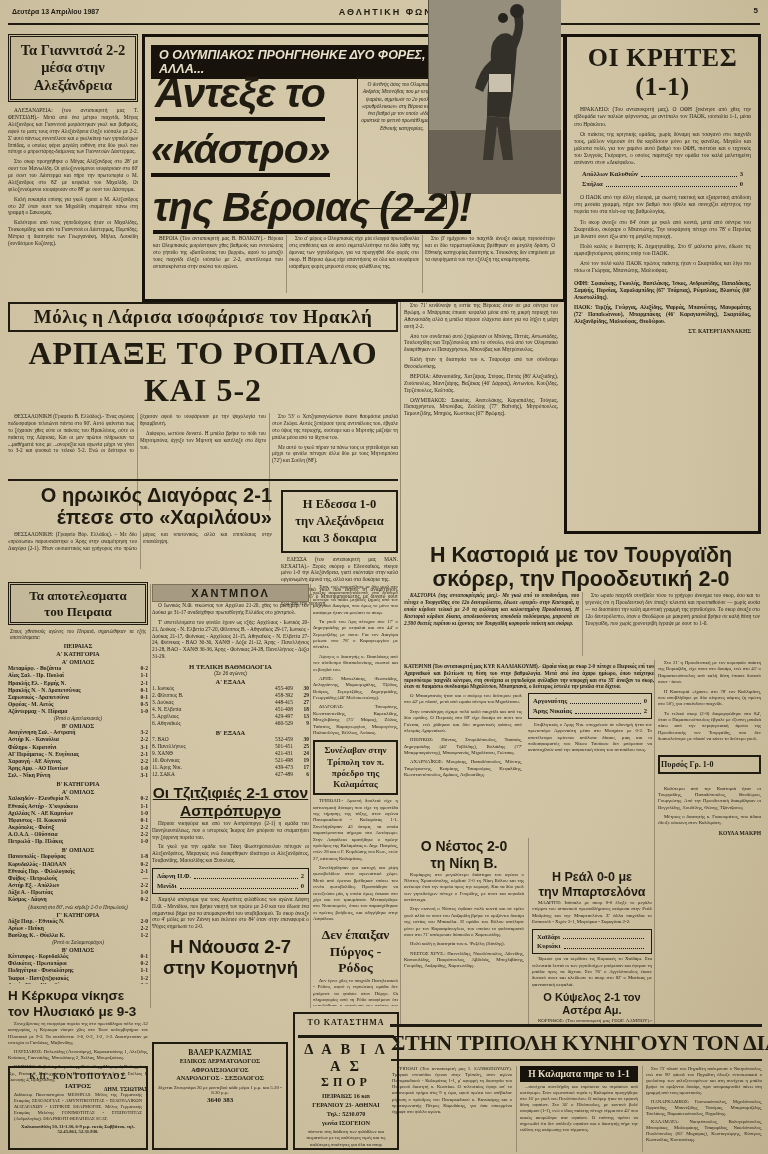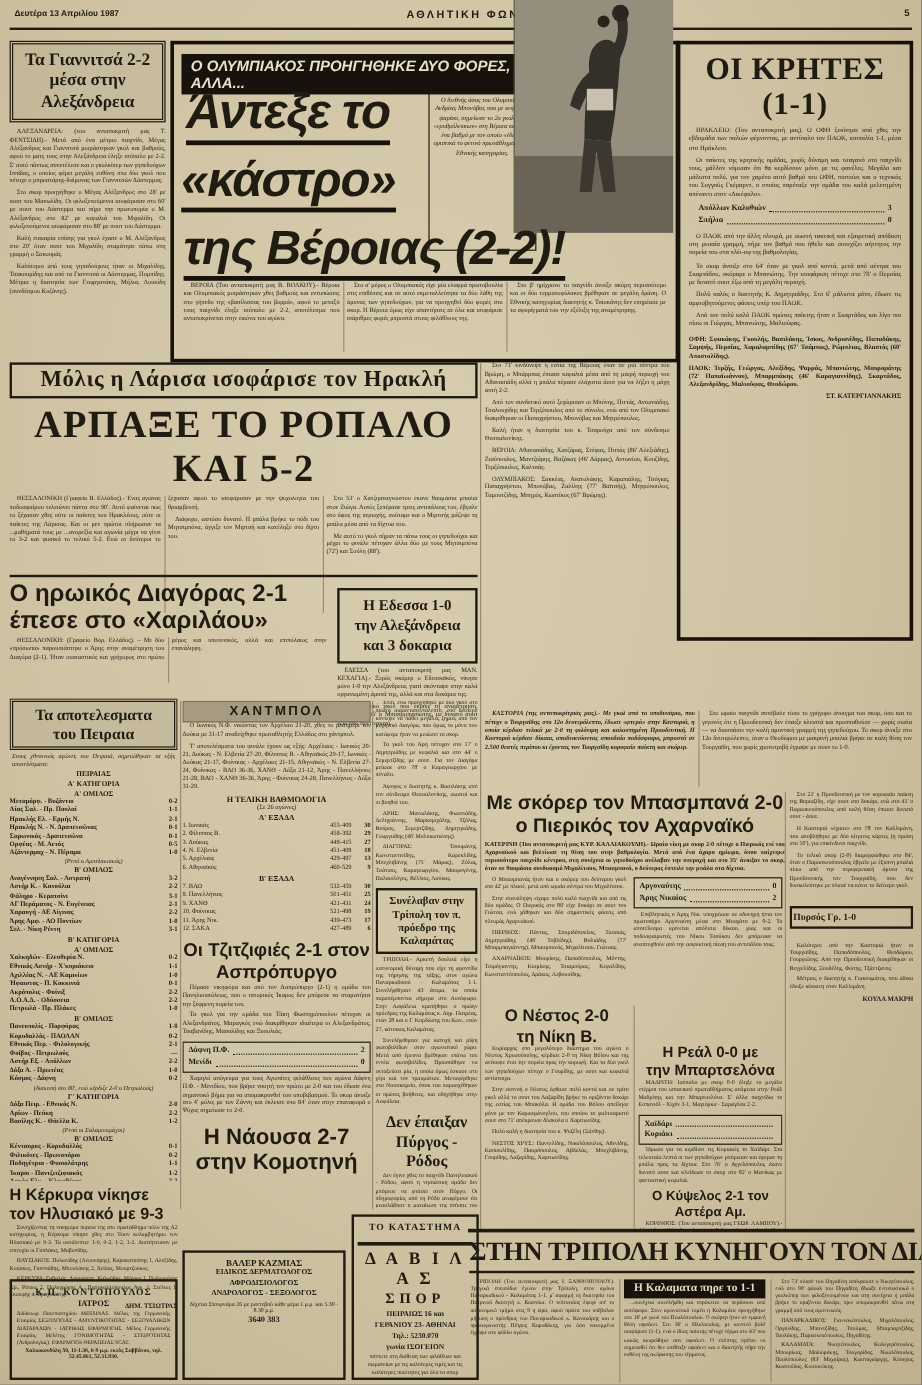--- a/index.html
+++ b/index.html
@@ -62,21 +62,21 @@
   #larisa{left:8px;top:302px;width:390px;}
   #larisa-kick{border:2.5px solid #201c12;font-weight:bold;font-size:19px;text-align:center;padding:2px;letter-spacing:.5px;}
   #larisa-h{font-weight:bold;font-size:32px;text-align:center;letter-spacing:1px;margin-top:3px;}
   #larisa-body{margin-top:4px;height:98px;overflow:hidden;}
 
   #veroiacont{left:404px;top:302px;width:154px;height:240px;overflow:hidden;}
   #rule-d{left:8px;top:479px;width:390px;height:1.5px;}
 
   
   #diagoras{left:8px;top:484px;width:264px;}
-  #diagoras-h{font-family:"Liberation Sans",sans-serif;font-weight:bold;font-size:20px;line-height:1.1;text-align:left;}
+  #diagoras-h{font-family:"Liberation Sans",sans-serif;font-weight:bold;font-size:20px;line-height:1.1;text-align:right;}
   #diagoras-lede{margin-top:3px;height:38px;overflow:hidden;}
   #edessa{left:281px;top:490px;width:117px;}
   #edessa-box{border:2px solid #201c12;padding:4px 2px;text-align:center;font-weight:bold;font-size:12.5px;line-height:1.35;}
   #edessa .body-text{margin-top:3px;}
 
   
   #results{left:8px;top:582px;width:140px;height:402px;overflow:hidden;}
   #results-titlebox{border:3px double #201c12;padding:3px;text-align:center;font-weight:bold;font-size:13px;line-height:1.2;background:rgba(0,0,0,.05);}
   #results-intro{font-style:italic;font-size:5.2px;margin:3px 2px;text-align:justify;}
   .rhead{text-align:center;font-weight:bold;font-size:6px;margin-top:2px;}
@@ -99,21 +99,21 @@
   #hb-bar{background:#a69b82;text-align:center;font-family:"Liberation Sans",sans-serif;font-weight:bold;font-size:11px;letter-spacing:2px;padding:2px;border:1px solid #7d7258;}
   #hb-box{border:2px solid #201c12;background:#b5aa8e;text-align:center;font-style:italic;font-weight:bold;font-size:14px;padding:3px;margin:4px 0;}
   .st-title{text-align:center;font-weight:bold;font-size:6.8px;margin-top:3px;}
   .st-sub{text-align:center;font-size:5.4px;}
   .gr-title{text-align:center;font-weight:bold;font-size:6.4px;margin-top:2px;}
   .strow{display:flex;font-size:5.4px;line-height:1.3;}
   .strow .t{flex:1;}
   .strow .g{width:34px;text-align:right;}
   .strow .p{width:16px;text-align:right;font-weight:bold;}
   .mid-h{font-family:"Liberation Sans",sans-serif;font-weight:bold;text-align:center;line-height:1.15;}
-  #tz-h{font-size:15.5px;margin-top:6px;}
+  #tz-h{font-size:15.5px;margin-top:6px;text-decoration:underline;}
   #dafni-box{margin-top:4px;}
   #naousa-h{font-size:18.5px;margin-top:6px;}
 
   
   #midcol{left:313px;top:584px;width:85px;height:422px;overflow:hidden;}
   #arrest-box{border:2px solid #201c12;padding:3px 2px;text-align:center;font-weight:bold;font-size:9px;line-height:1.25;margin:4px 0 3px;}
   #pyrgos-h{font-weight:bold;font-size:13.5px;text-align:center;line-height:1.2;margin:5px 0 2px;}
 
   
   #ad-davilas{left:293px;top:1012px;width:106px;height:138px;border:2.5px solid #201c12;padding:4px 3px;box-sizing:border-box;text-align:center;}
@@ -671,30 +671,30 @@
     <div>
 
     <div class="ln">ΕΙΔΙΚΟΣ ΔΕΡΜΑΤΟΛΟΓΟΣ</div>
         <div class="ln">ΑΦΡΟΔΙΣΙΟΛΟΓΟΣ</div>
         <div class="ln">ΑΝΔΡΟΛΟΓΟΣ - ΣΕΞΟΛΟΓΟΣ</div>
       </div>
     <div class="bd">δέχεται Στουρνάρα 26 με ραντεβού κάθε μέρα 1 μ.μ. και 5.30 - 8.30 μ.μ.</div>
     <div class="tel">3640 383</div>
   </section>
 
+  <div class="abs" id="kastoria-h">
+    <div>Η Καστοριά με τον Τουργαϊδη</div>
+    <div>σκόρερ, την Προοδευτική 2-0</div>
+  </div>
   <div class="abs body-text cols2" id="kast-lede">
     <p>ΚΑΣΤΟΡΙΑ (της ανταποκρίτριάς μας).- Με γκολ από το υποδυνάμιο, που πέτυχε ο Τουργαϊδης στο 12ο δευτερόλεπτο, έδωσε «φτερά» στην Καστοριά, η οποία κέρδισε τελικά με 2-0 τη φιλότιμη και καλοστημένη Προοδευτική. Η Καστοριά κέρδισε δίκαια, αποδεικνύοντας σπουδαίο ποδόσφαιρο, μπροστά σε 2.500 θεατές περίπου κι έχοντας τον Τουργαϊδη κορυφαίο παίκτη και σκόρερ.</p>
     <p>Στο ωραίο παιχνίδι συνέβαλε τόσο το γρήγορο άνοιγμα του σκορ, όσο και το γεγονός ότι η Προοδευτική δεν έπαιξε κλειστά και προσπαθούσε — χωρίς ουσία — να διασπάσει την καλή αμυντική γραμμή της γηπεδούχου. Το σκορ άνοιξε στο 12ο δευτερόλεπτο, όταν ο Θεοδώρου με μακρινή μπαλιά βρήκε σε καλή θέση τον Τουργαϊδη, που χωρίς χρονοτριβή έγραψε με σουτ το 1-0.</p>
   </div>
 
   <section class="abs" id="pierikos">
-    <div id="pierikos-h">
-      <div>Με σκόρερ τον Μπασμπανά 2-0</div>
-      <div>ο Πιερικός τον Αχαρναϊκό</div>
-    </div>
     <div id="pierikos-lede">ΚΑΤΕΡΙΝΗ (Του ανταποκριτή μας ΚΥΡ. ΚΑΛΛΙΑΚΟΥΔΗ).- Ωραία νίκη με σκορ 2-0 πέτυχε ο Πιερικός επί του Αχαρναϊκού και βελτίωσε τη θέση του στην βαθμολογία. Μετά από ένα άχαρο ημίωρο, όπου παίχτηκε περισσότερο παιχνίδι κέντρου, στη συνέχεια οι γηπεδούχοι ανέλαβαν την υπεροχή και στο 35' άνοιξαν το σκορ, όταν σε θαυμάσιο συνδυασμό Μιχαλίτσου, Μπασμπανά, ο δεύτερος έστειλε την μπάλα στα δίχτυα.</div>
     <div id="pierikos-cols">
       <div class="ca body-text tiny">
 
       <p>Ο Μπασμπανάς ήταν και ο σκόρερ του δεύτερου γκολ στο 42' με πλασέ, μετά από ωραία σέντρα του Μιχαλίτσου.</p>
           <p>Στην επανάληψη είχαμε πολύ καλό παιχνίδι και από τις δύο ομάδες. Ο Πιερικός στο 89' είχε δοκάρι σε σουτ του Γιώτσα, ενώ χάθηκαν και δύο σημαντικές φάσεις από πλευράς Αχαρναϊκού.</p>
           <p>ΠΙΕΡΙΚΟΣ: Πάντας, Σπυριδόπουλος, Τασσιάς, Δημητριάδης (46' Τοβλίδης), Βολιάδης (77' Μπαρμπαγιάννης), Μπασμπανάς, Μιχαλίτσου, Γιώτσας.</p>
           <p>ΑΧΑΡΝΑΪΚΟΣ: Μουρίκης, Παπαδόπουλος, Μόντης, Τσιμόγιαννης, Κισμίκης, Τσιαμούρας, Κεφαλίδης, Κωνσταντόπουλος, Δράκος, Λεβουσίδης.</p>
         </div>
       <div class="cb">

